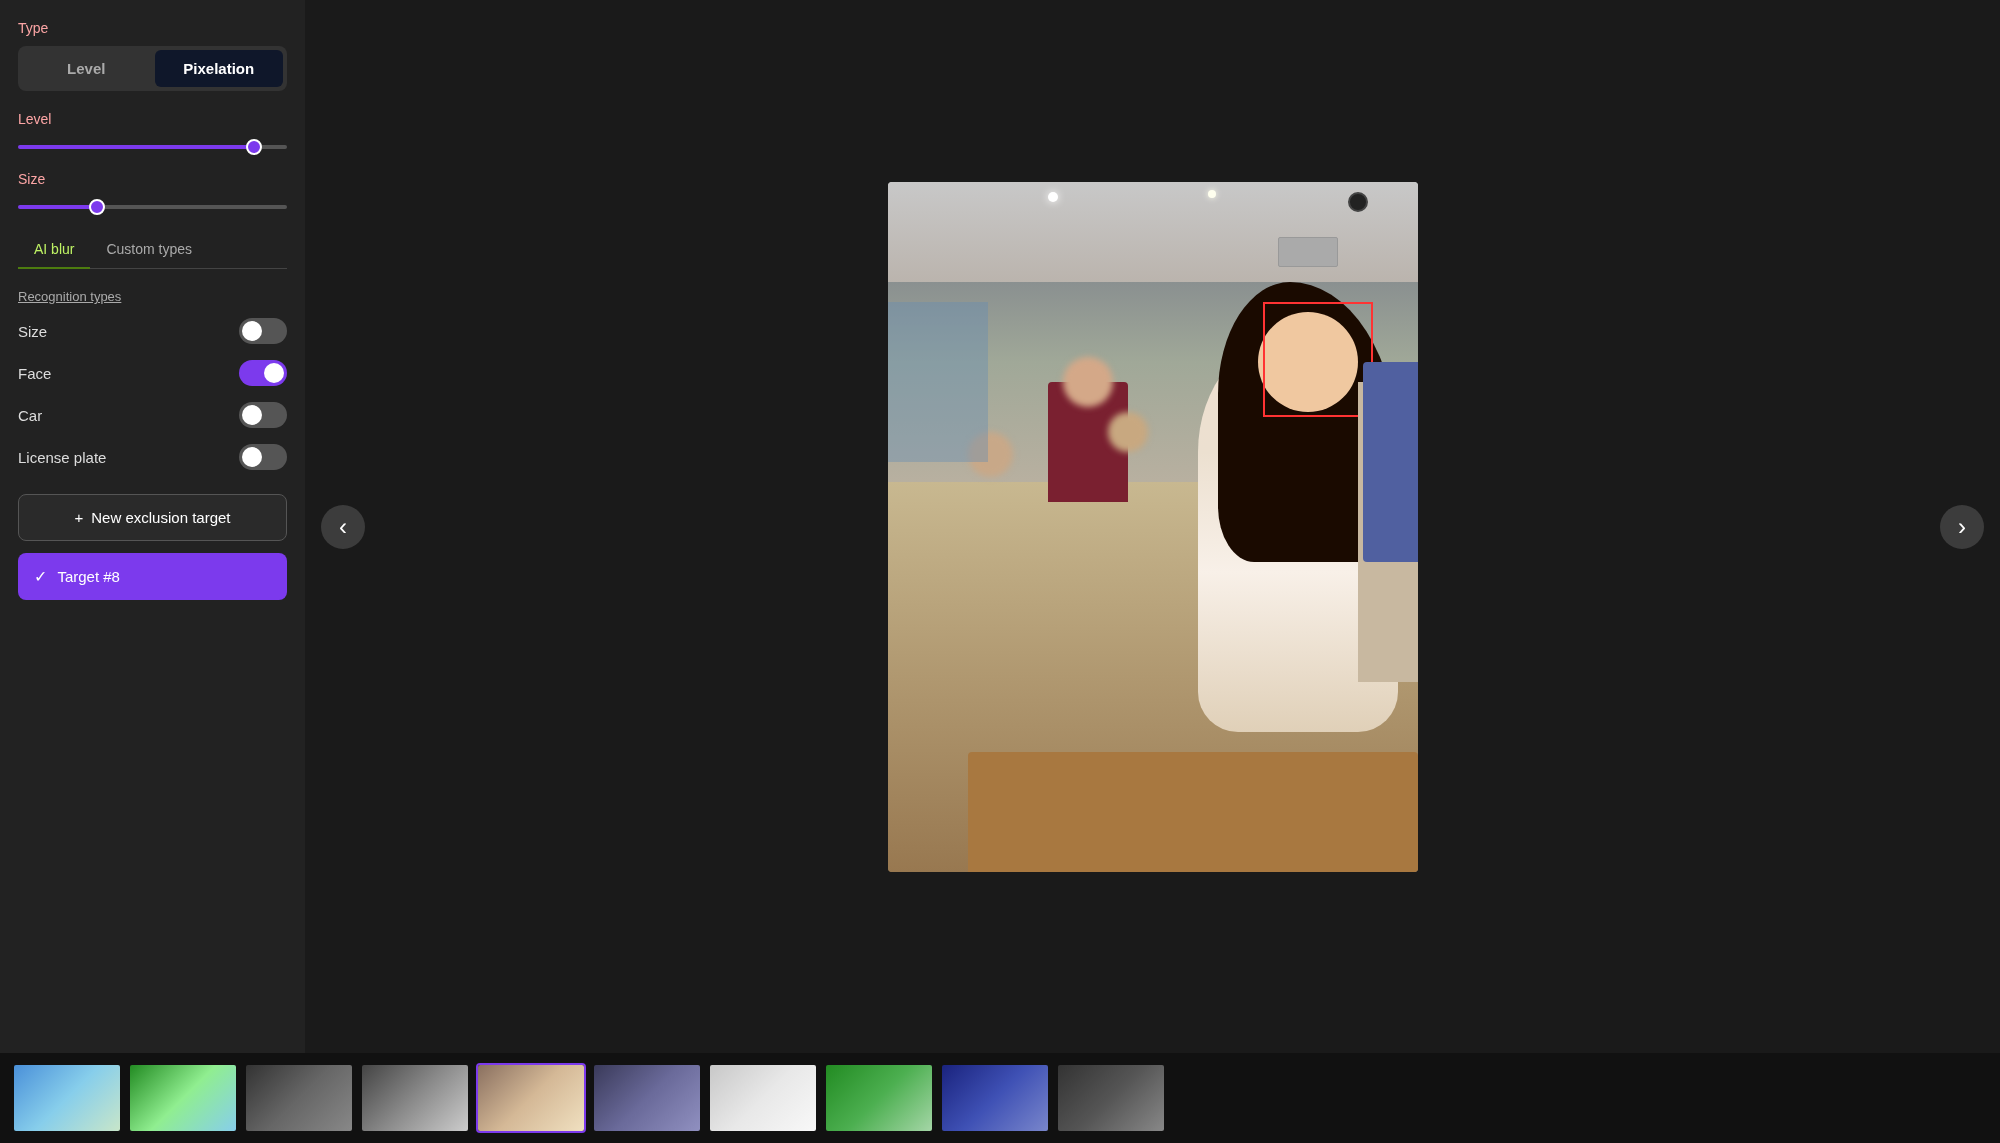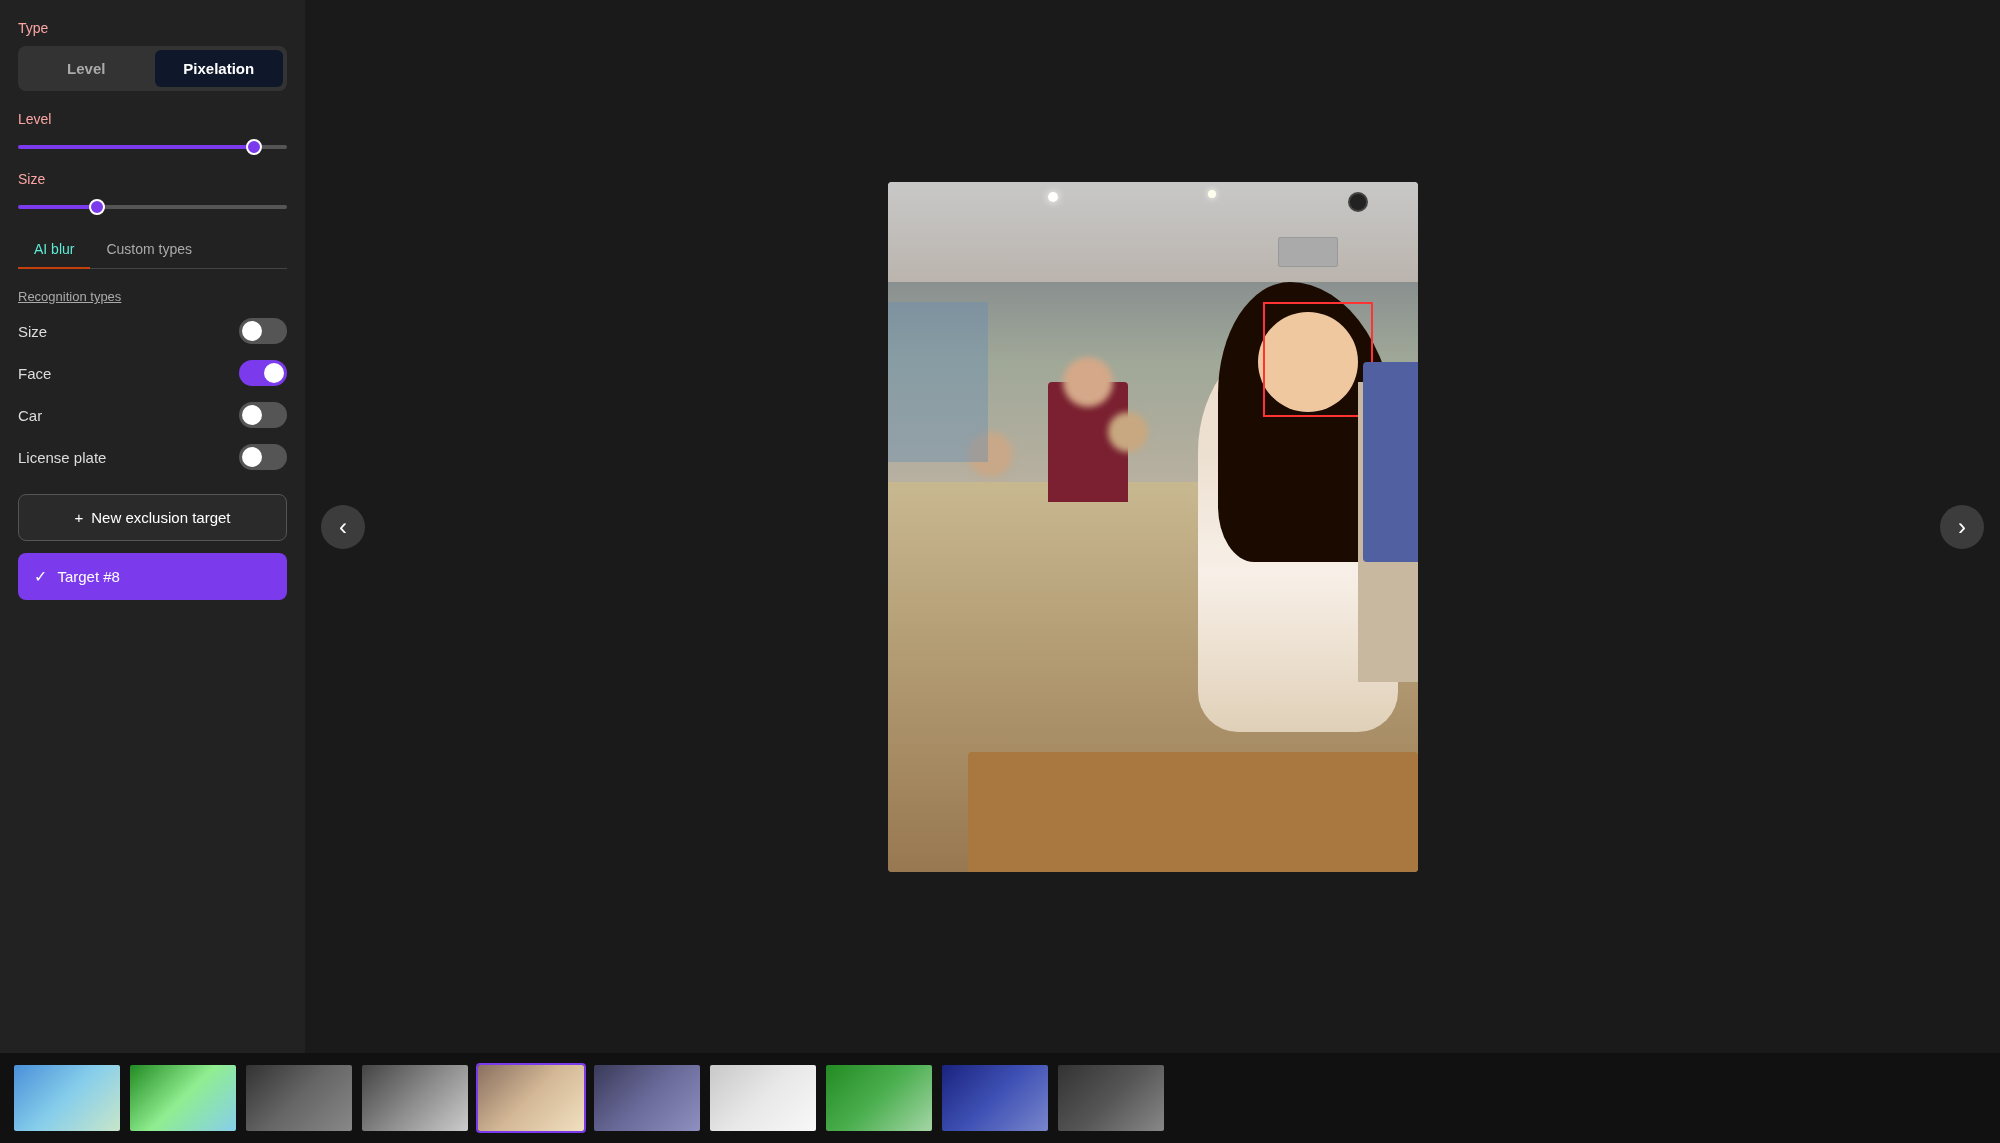--- a/index.html
+++ b/index.html
@@ -105,22 +105,22 @@
     }
     .tab {
       padding: 10px 16px;
       font-size: 14px;
       cursor: pointer;
       color: #aaa;
       border-bottom: 2px solid transparent;
       margin-bottom: -1px;
     }
     .tab.active {
-      color: #5eead4;
-      border-bottom: 2px solid #c2410c;
+      color: #bef264;
+      border-bottom: 2px solid #4d7c0f;
     }
 
     
     .recog-label {
       font-size: 13px;
       color: #aaa;
       margin-bottom: 14px;
       text-decoration: underline;
     }
 

